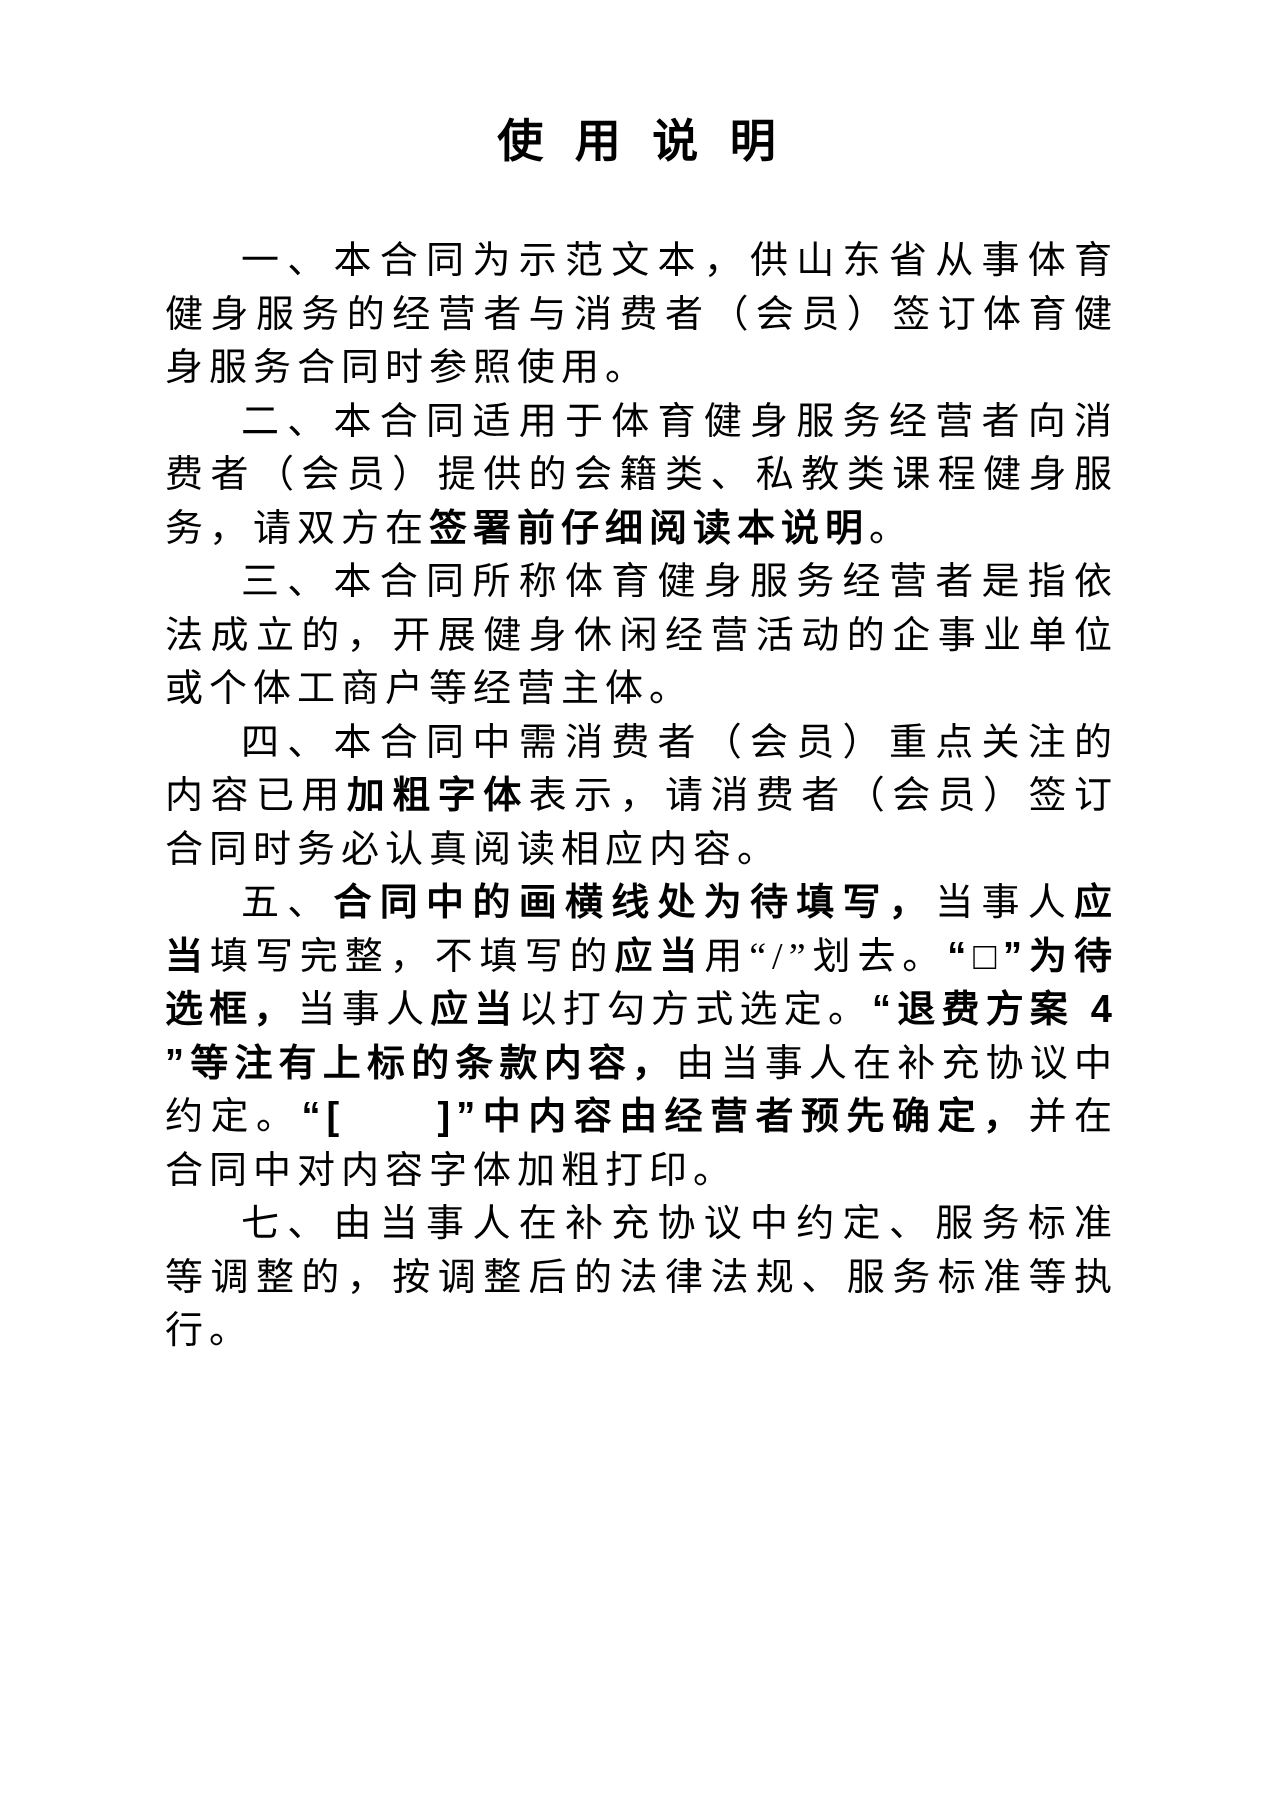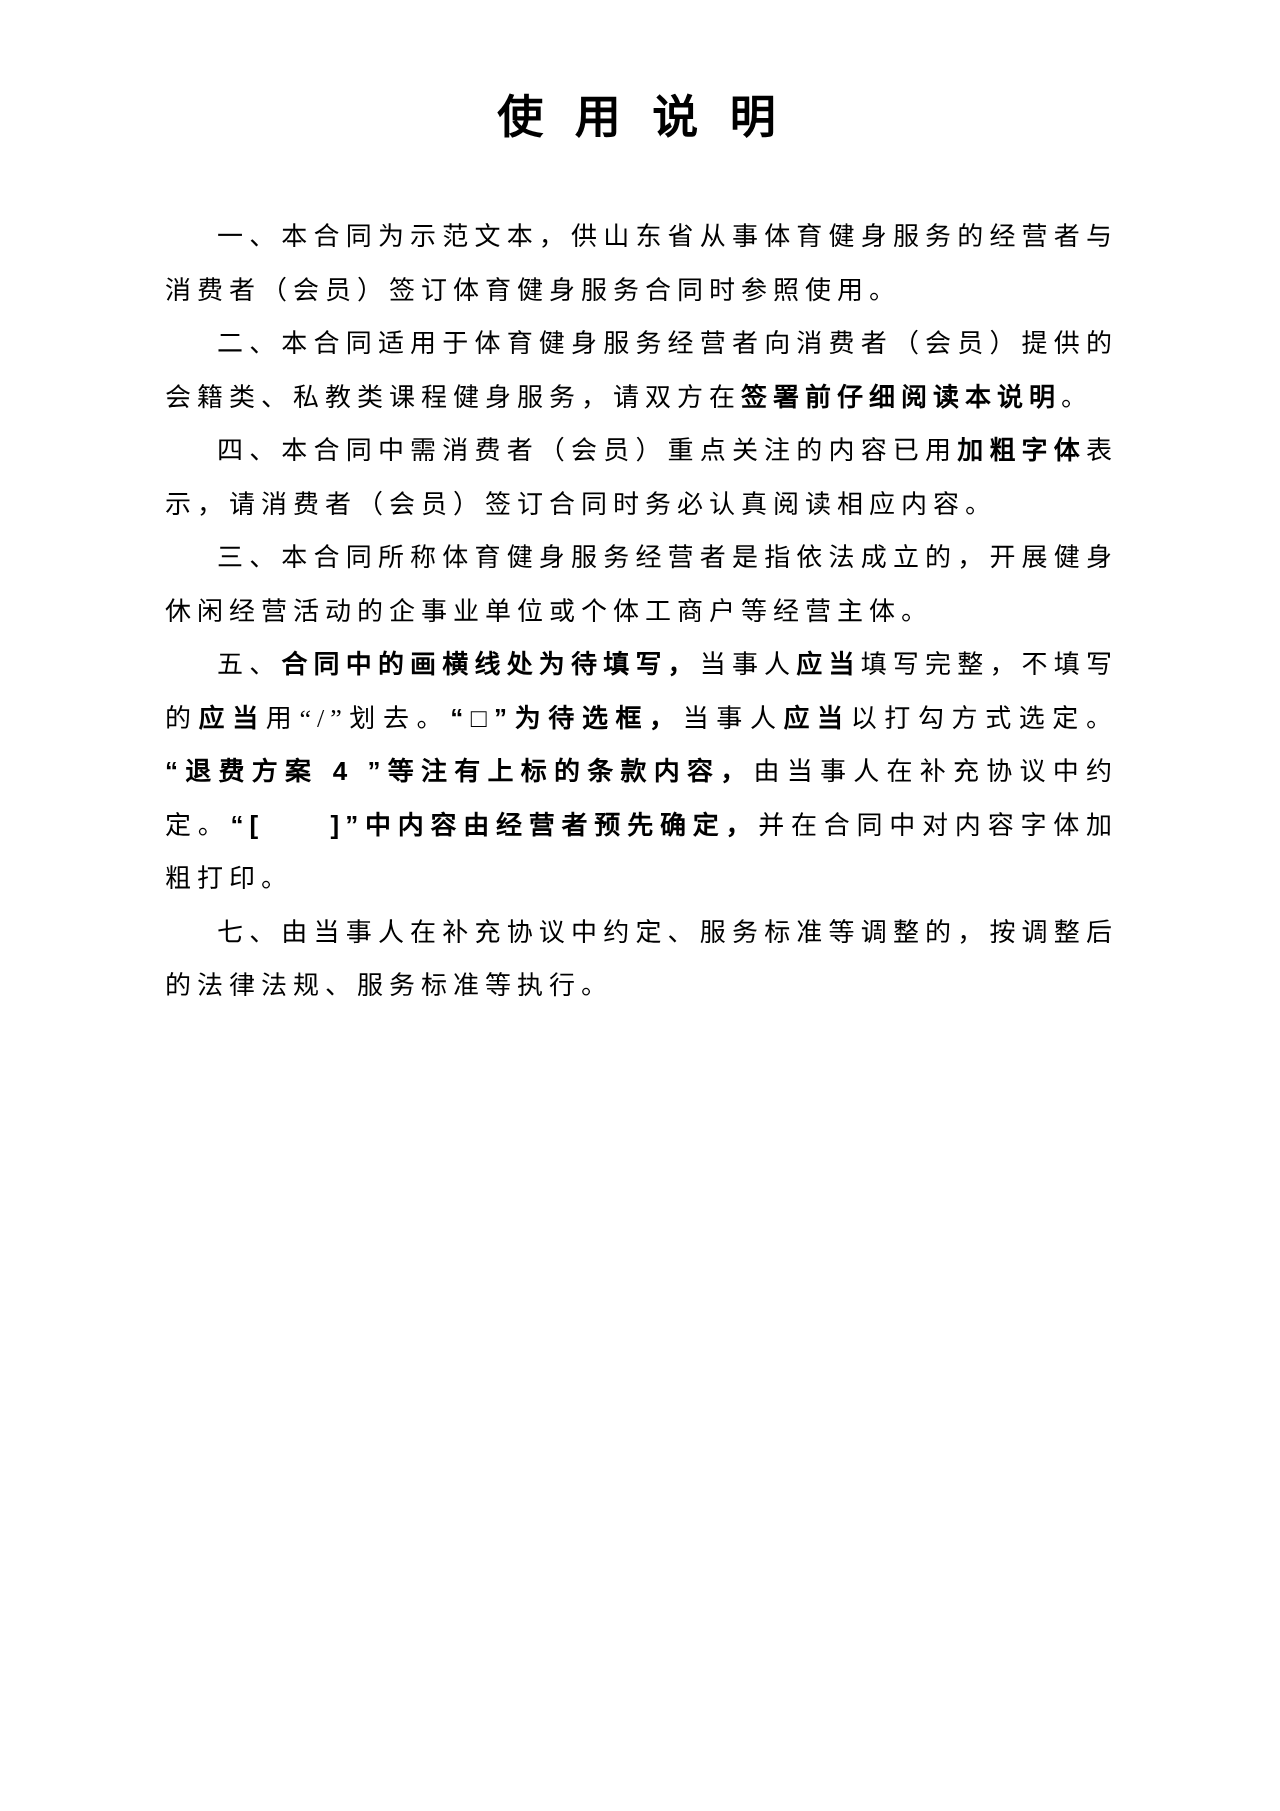--- a/index.html
+++ b/index.html
@@ -7,39 +7,39 @@
     padding: 0;
     background: #ffffff;
   }
   .page {
     position: relative;
     width: 1280px;
     min-height: 1811px;
     margin: 0 auto;
     background: #ffffff;
     box-sizing: border-box;
-    padding: 88px 162px 80px 165px;
+    padding: 112px 162px 80px 165px;
     color: #000000;
   }
   .doc-title {
     font-family: "Liberation Serif", "DejaVu Serif", serif;
     font-weight: bold;
     font-size: 46px;
     line-height: 60px;
     text-align: center;
     letter-spacing: 10px;
     margin: 0 0 62px 0;
     white-space: pre;
   }
   .instructions {
     width: 953px;
   }
   .para {
     font-family: "Liberation Serif", "DejaVu Serif", serif;
-    font-size: 26px;
+    font-size: 38px;
     line-height: 53.5px;
     letter-spacing: 6px;
     text-align: justify;
     text-indent: 2em;
     margin: 0;
     word-break: normal;
   }
   .run {
     font-weight: normal;
   }
@@ -49,18 +49,18 @@
   }
 </style>
 </head>
 <body>
 
 <div class="page">
   <h1 class="doc-title">使 用 说 明</h1>
   <div class="instructions">
       <p class="para"><span class="run">一、本合同为示范文本，供山东省从事体育健身服务的经营者与消费者（会员）签订体育健身服务合同时参照使用。</span></p>
       <p class="para"><span class="run">二、本合同适用于体育健身服务经营者向消费者（会员）提供的会籍类、私教类课程健身服务，请双方在</span><span class="run bold">签署前仔细阅读本说明</span><span class="run">。</span></p>
+      <p class="para"><span class="run">三、本合同所称体育健身服务经营者是指依法成立的，开展健身休闲经营活动的企事业单位或个体工商户等经营主体。</span></p>
       <p class="para"><span class="run">四、本合同中需消费者（会员）重点关注的内容已用</span><span class="run bold">加粗字体</span><span class="run">表示，请消费者（会员）签订合同时务必认真阅读相应内容。</span></p>
-      <p class="para"><span class="run">三、本合同所称体育健身服务经营者是指依法成立的，开展健身休闲经营活动的企事业单位或个体工商户等经营主体。</span></p>
       <p class="para"><span class="run">五、</span><span class="run bold">合同中的画横线处为待填写，</span><span class="run">当事人</span><span class="run bold">应当</span><span class="run">填写完整，不填写的</span><span class="run bold">应当</span><span class="run">用“/”划去。</span><span class="run bold">“□”为待选框，</span><span class="run">当事人</span><span class="run bold">应当</span><span class="run">以打勾方式选定。</span><span class="run bold">“退费方案 4 ”等注有上标的条款内容，</span><span class="run">由当事人在补充协议中约定。</span><span class="run bold">“[　　]”中内容由经营者预先确定，</span><span class="run">并在合同中对内容字体加粗打印。</span></p>
       <p class="para"><span class="run">七、由当事人在补充协议中约定、服务标准等调整的，按调整后的法律法规、服务标准等执行。</span></p>
     </div>
 </div>
 
 </body></html>

